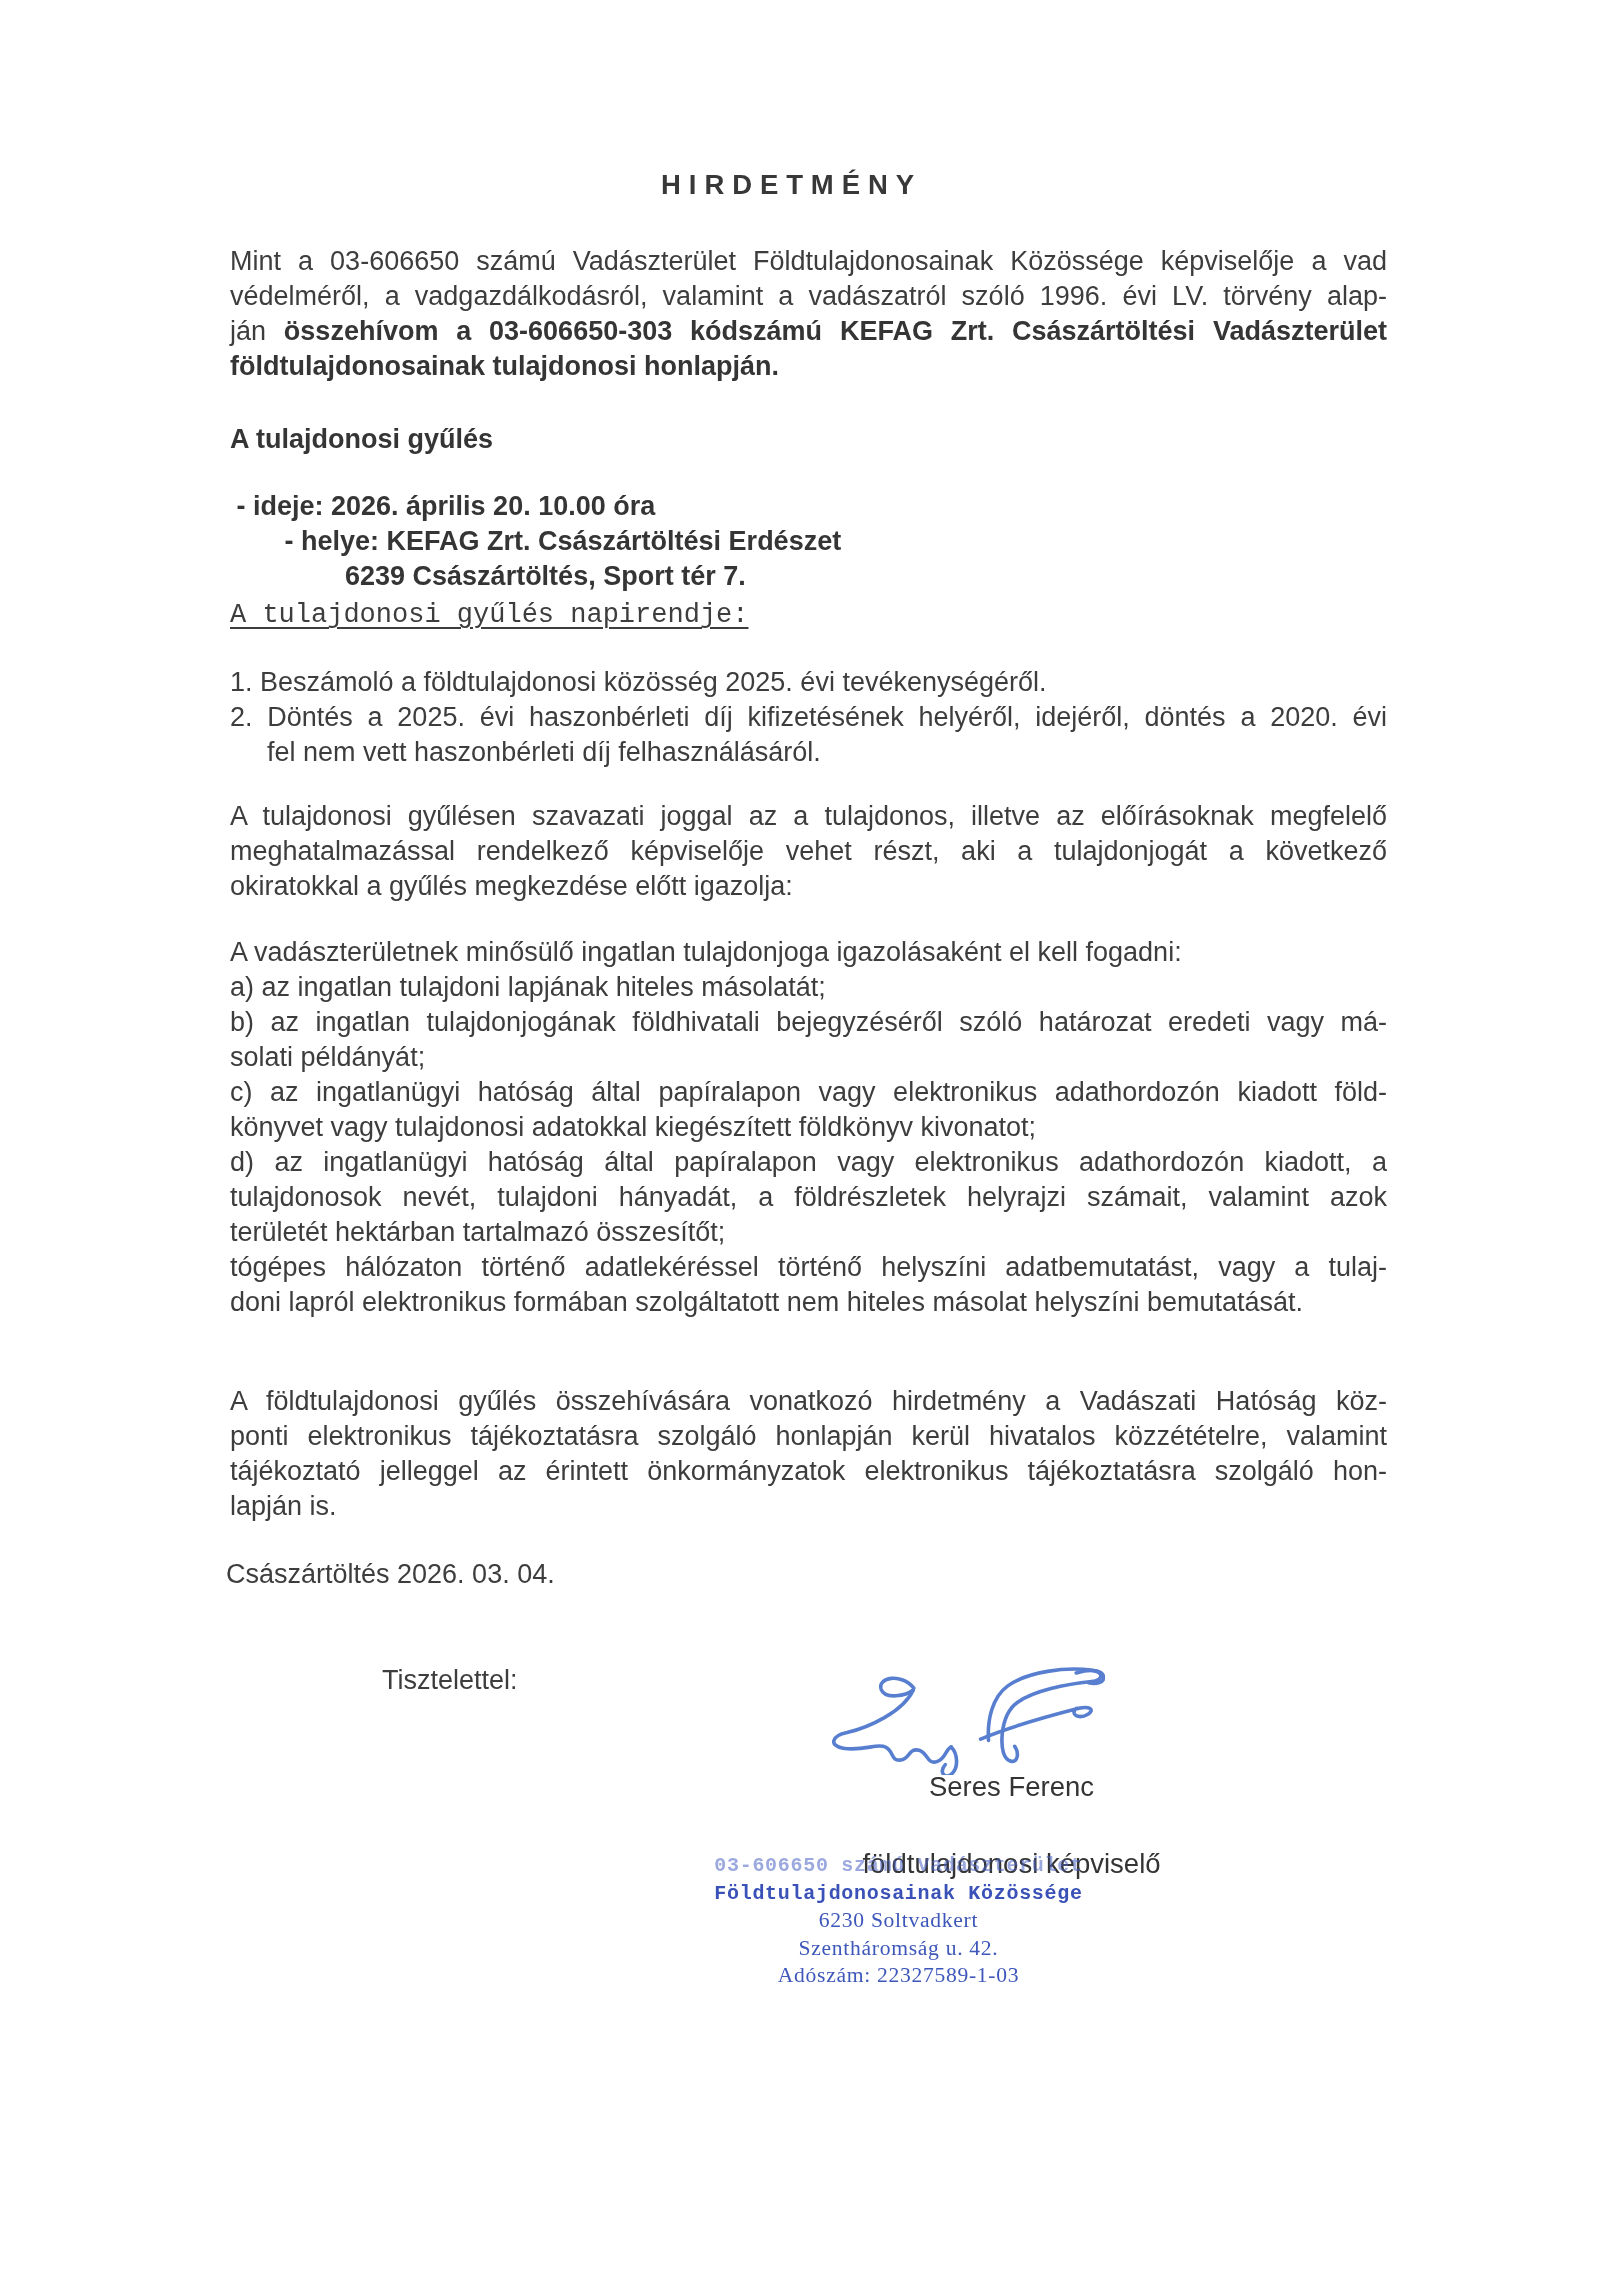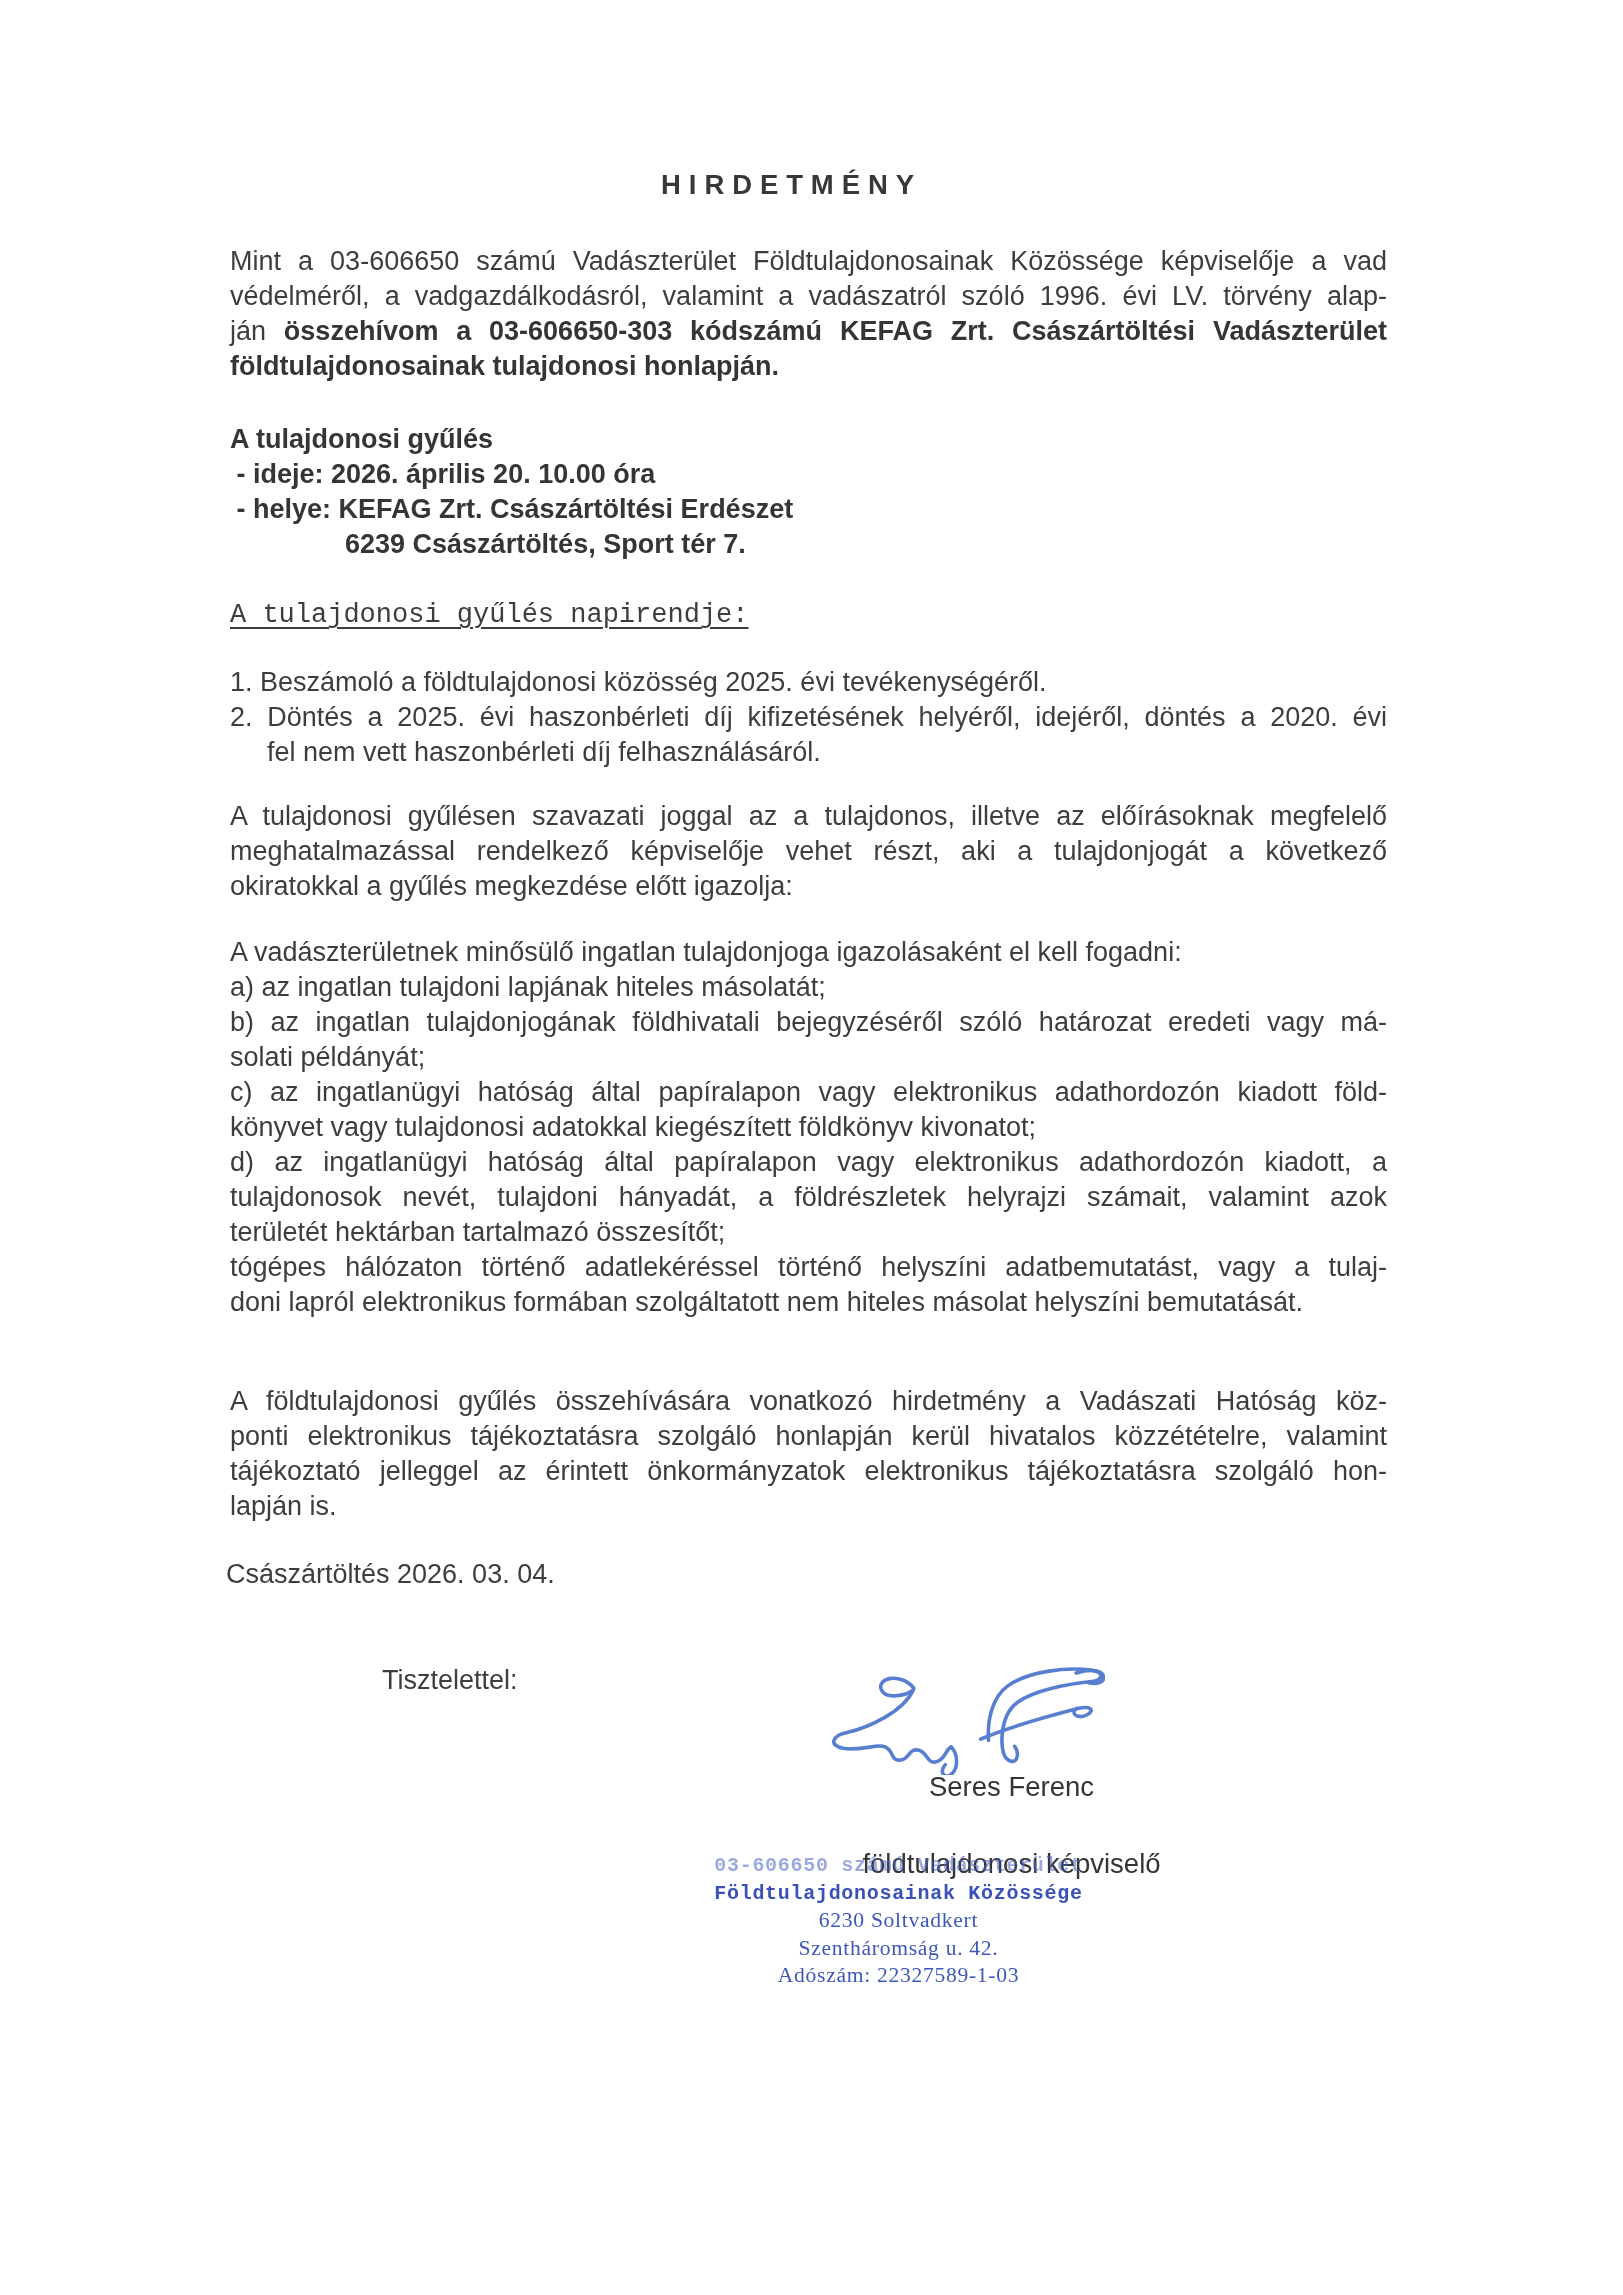--- a/index.html
+++ b/index.html
@@ -107,22 +107,22 @@
 
   <div class="block" style="top:244px">
       <div class="tline just"><span>Mint a 03-606650 számú Vadászterület Földtulajdonosainak Közössége képviselője a vad</span></div>
       <div class="tline just"><span>védelméről, a vadgazdálkodásról, valamint a vadászatról szóló 1996. évi LV. törvény alap-</span></div>
       <div class="tline just"><span>ján </span><span class="bold">összehívom a 03-606650-303 kódszámú KEFAG Zrt. Császártöltési Vadászterület</span></div>
       <div class="tline"><span class="bold">földtulajdonosainak tulajdonosi honlapján.</span></div>
     </div>
 
   <div class="block" style="top:422px">
       <div class="tline"><span class="bold">A tulajdonosi gyűlés</span></div>
-      <div class="tline" style="padding-left: 6.5px;"><span class="bold">- ideje: 2026. április 20. 10.00 óra</span></div>
-      <div class="tline" style="padding-left: 6.5px;"><span class="bold">- helye: KEFAG Zrt. Császártöltési Erdészet</span></div>
+      <div class="tline" style="padding-left: 6.5px; margin-top: 32px;"><span class="bold">- ideje: 2026. április 20. 10.00 óra</span></div>
+      <div class="tline" style="padding-left: 6.5px; margin-left: 48px;"><span class="bold">- helye: KEFAG Zrt. Császártöltési Erdészet</span></div>
       <div class="tline" style="padding-left: 115px;"><span class="bold">6239 Császártöltés, Sport tér 7.</span></div>
     </div>
 
   <div class="block" style="top:596px">
     <span class="underlined">A tulajdonosi gyűlés napirendje:</span>
   </div>
 
   <div class="block" style="top:665px">
       <div class="tline"><span>1. Beszámoló a földtulajdonosi közösség 2025. évi tevékenységéről.</span></div>
       <div class="tline just"><span>2. Döntés a 2025. évi haszonbérleti díj kifizetésének helyéről, idejéről, döntés a 2020. évi</span></div>

